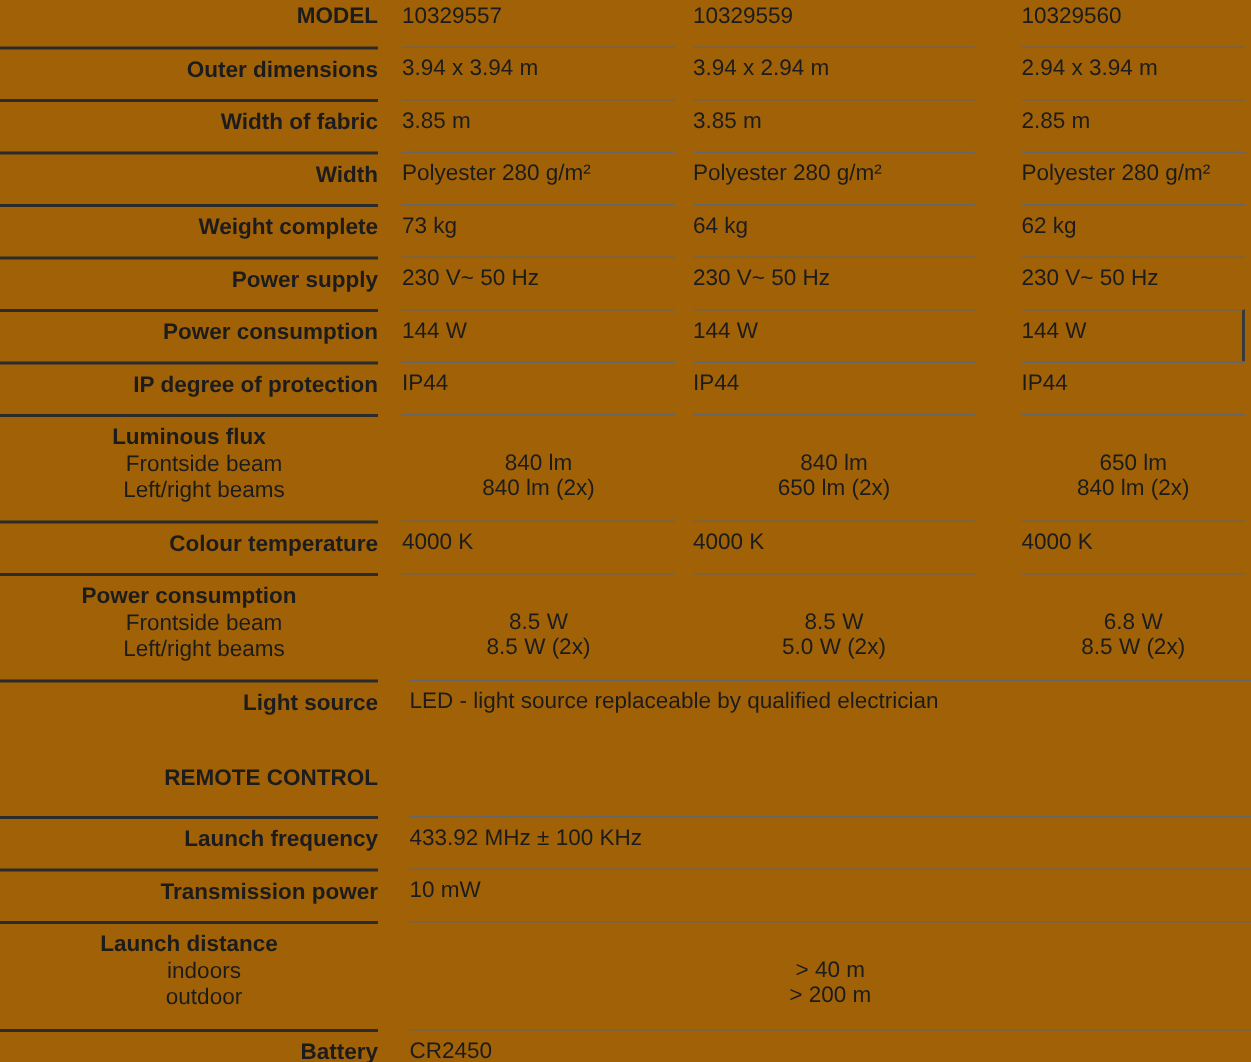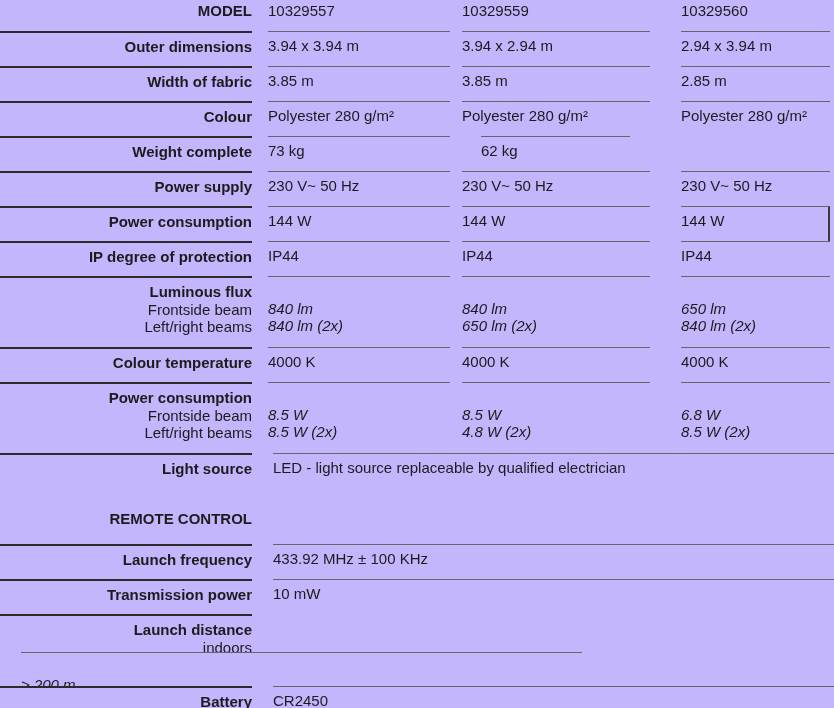--- a/index.html
+++ b/index.html
@@ -1,21 +1,21 @@
 <!DOCTYPE html>
 <html><head>
 <meta charset="utf-8">
 <style>
   * { margin: 0; padding: 0; box-sizing: border-box; }
   html, body { background: #ffffff; }
   #page {
     position: relative;
     width: 834px;
     height: 708px;
-    background: #c4b5fd;
+    background: #a16207;
     overflow: hidden;
     font-family: "Liberation Sans", "DejaVu Sans", sans-serif;
     color: #1c1c1c;
   }
   .r { display: flex; width: 834px; }
   .cell {
     font-size: 15px;
     line-height: 17.5px;
     padding-top: 5px;
     overflow: hidden;
@@ -31,25 +31,25 @@
   .v3 { width: 149px; margin-left: 31px; }
   .vspan { width: 561px; margin-left: 21px; }
   .val { border-top: 1.5px solid #666; }
   .noline { border-top: none !important; }
   .h-model { height: 31px; }
   .h-model .cell { padding-top: 2px; }
   .h-std { height: 35px; }
   .h-multi { height: 71px; }
   .h-remote { height: 56px; }
   .h-remote .cell { padding-top: 22px; padding-left: 36px; }
-  .h-ldist { height: 72px; flex-direction: column; }
+  .h-ldist { height: 72px; }
   .h-batt { height: 22px; }
-  .ln { display: block; }
+  .ln { display: block; text-align: center; }
   .sub { font-weight: normal; margin-left: 20px; }
-  .pad2 { padding-top: 22.5px; font-style: italic; }
+  .pad2 { padding-top: 22.5px; }
   .redge { border-right: 2px solid #3a3a3a; }
 </style>
 </head>
 <body>
 
 <div id="page">
 
   <div class="r h-model">
     <div class="cell lbl noline">MODEL</div>
     <div class="cell v1">10329557</div>
@@ -65,29 +65,30 @@
   </div>
 
   <div class="r h-std">
     <div class="cell lbl">Width of fabric</div>
     <div class="cell v1 val">3.85 m</div>
     <div class="cell v2 val">3.85 m</div>
     <div class="cell v3 val">2.85 m</div>
   </div>
 
   <div class="r h-std">
-    <div class="cell lbl">Colour</div>
+    <div class="cell lbl">Width</div>
     <div class="cell v1 val">Polyester 280 g/m²</div>
     <div class="cell v2 val">Polyester 280 g/m²</div>
     <div class="cell v3 val">Polyester 280 g/m²</div>
   </div>
 
   <div class="r h-std">
     <div class="cell lbl">Weight complete</div>
     <div class="cell v1 val">73 kg</div>
+    <div class="cell v2 val">64 kg</div>
     <div class="cell v3 val">62 kg</div>
   </div>
 
   <div class="r h-std">
     <div class="cell lbl">Power supply</div>
     <div class="cell v1 val">230 V~ 50 Hz</div>
     <div class="cell v2 val">230 V~ 50 Hz</div>
     <div class="cell v3 val">230 V~ 50 Hz</div>
   </div>
 
@@ -137,21 +138,21 @@
       <span class="ln">Power consumption</span>
       <span class="ln sub">Frontside beam</span>
       <span class="ln sub">Left/right beams</span>
     </div>
     <div class="cell v1 val pad2">
       <span class="ln">8.5 W</span>
       <span class="ln">8.5 W (2x)</span>
     </div>
     <div class="cell v2 val pad2">
       <span class="ln">8.5 W</span>
-      <span class="ln">4.8 W (2x)</span>
+      <span class="ln">5.0 W (2x)</span>
     </div>
     <div class="cell v3 val pad2">
       <span class="ln">6.8 W</span>
       <span class="ln">8.5 W (2x)</span>
     </div>
   </div>
 
   <div class="r h-std">
     <div class="cell lbl">Light source</div>
     <div class="cell vspan val">LED - light source replaceable by qualified electrician</div>
@@ -171,20 +172,21 @@
     <div class="cell vspan val">10 mW</div>
   </div>
 
   <div class="r h-ldist">
     <div class="cell lbl">
       <span class="ln">Launch distance</span>
       <span class="ln sub">indoors</span>
       <span class="ln sub">outdoor</span>
     </div>
     <div class="cell vspan val pad2">
+      <span class="ln">&gt; 40 m</span>
       <span class="ln">&gt; 200 m</span>
     </div>
   </div>
 
   <div class="r h-batt">
     <div class="cell lbl">Battery</div>
     <div class="cell vspan val">CR2450</div>
   </div>
 
 </div>

